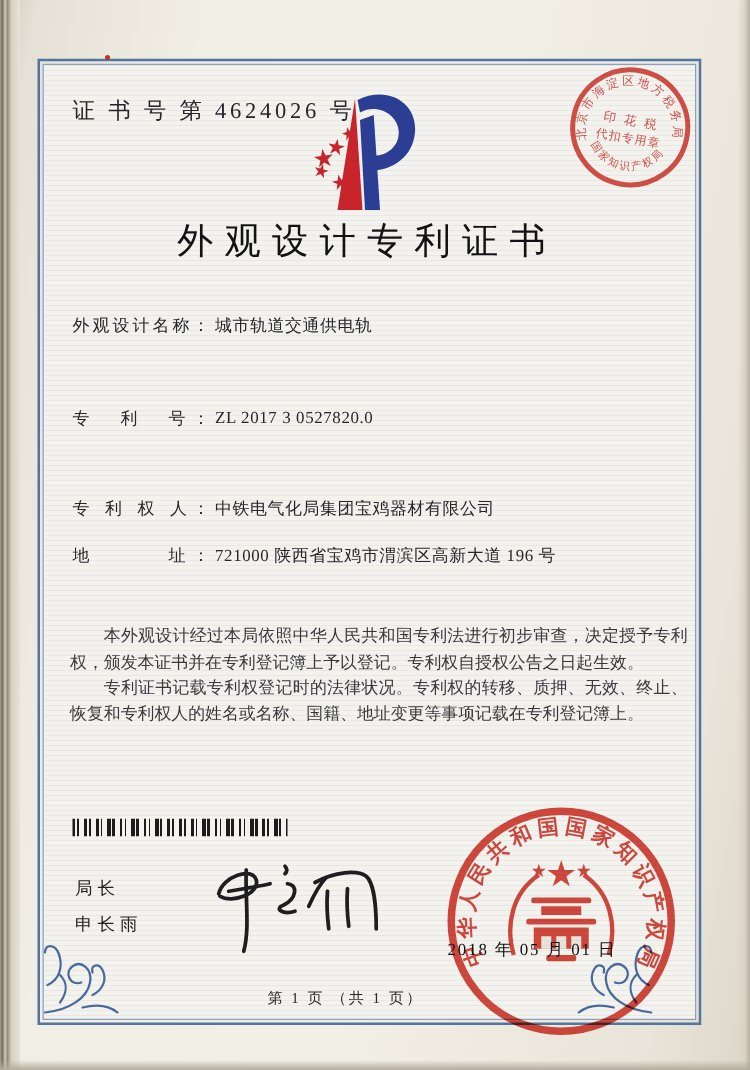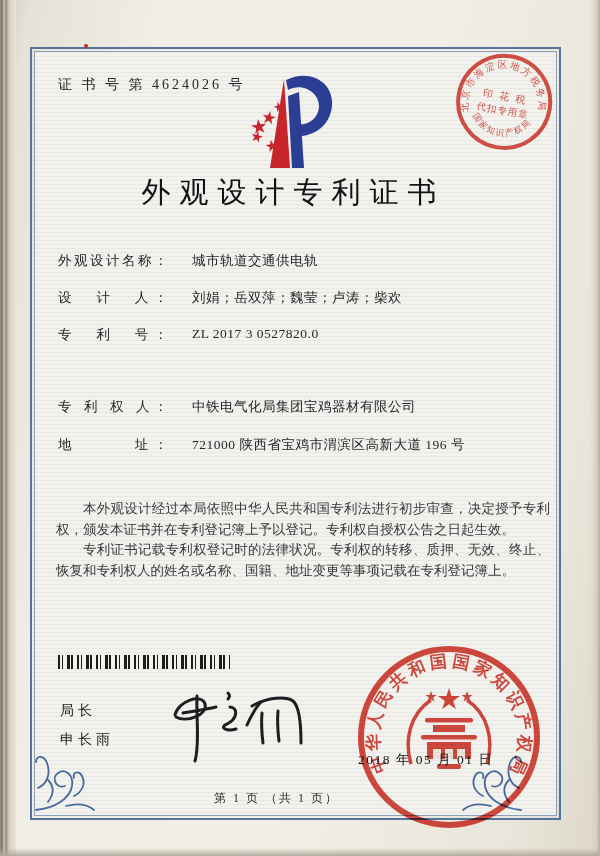--- a/index.html
+++ b/index.html
@@ -16,31 +16,31 @@
     background:linear-gradient(0deg,#b3ac9e 0,rgba(227,222,211,0) 8px);}
 
   .frame{ position:absolute; left:30px; top:47px; width:527px; height:769px;
     border:2px solid #52759f; }
   .frame-inner{ position:absolute; inset:2px; border:1px solid #8aa0bd;
     background-color:#f3f2ed;
     background-image:repeating-linear-gradient(180deg, rgba(116,146,182,0.10) 0 1px, rgba(0,0,0,0) 1px 4px);
   }
   .red-speck{ position:absolute; left:84px; top:44px; width:4px; height:4px; border-radius:50%; background:#b8342c; }
 
-  .cert-no{ position:absolute; left:58px; top:76px; font-size:14px; letter-spacing:3px; color:#26262a; }
+  .cert-no{ position:absolute; left:58px; top:76px; font-size:18px; letter-spacing:3px; color:#26262a; }
   .title{ position:absolute; left:30px; top:173px; width:527px; text-align:center;
     font-size:29px; font-weight:normal; letter-spacing:9px; color:#121214; }
 
   .logo{ position:absolute; left:238px; top:70px; width:112px; height:106px; }
   .stamp-top{ position:absolute; left:446px; top:44px; width:118px; height:118px;
     transform:rotate(10deg); opacity:0.88; mix-blend-mode:multiply; }
 
   .row{ position:absolute; left:58px; font-size:13.5px; color:#26262a; letter-spacing:0.5px; white-space:nowrap; }
   .flabel{ display:inline-block; width:110px; text-align:justify; text-align-last:justify; vertical-align:top; }
-  .fvalue{ margin-left:24px; }
+  .fvalue{ margin-left:4px; }
   .fvalue .v2{ margin-top:2px; }
   .row2col-right{ position:absolute; left:306px; top:0; white-space:nowrap; }
 
   .paras{ position:absolute; left:56px; top:499px; width:494px; font-size:13.5px;
     line-height:20.5px; text-align:justify; color:#38383c; }
   .paras p{ margin:0; text-indent:2em; }
 
   .barcode{ position:absolute; left:58px; top:655px; width:172px; height:14px;
     background:repeating-linear-gradient(90deg,#1c1c1c 0 2px,#f4f2ec 2px 4px,#1c1c1c 4px 5px,#f4f2ec 5px 9px,#1c1c1c 9px 12px,#f4f2ec 12px 13px,#1c1c1c 13px 15px,#f4f2ec 15px 19px); }
 
@@ -121,23 +121,20 @@
     </text>
     <text x="58" y="56" text-anchor="middle" font-size="10" letter-spacing="2" fill="#d63b30">印 花 税</text>
     <text x="58" y="70" text-anchor="middle" font-size="9.5" letter-spacing="1" fill="#d63b30">代扣专用章</text>
   </svg>
 
   <div class="title">外观设计专利证书</div>
 
   <div class="row" style="top:252px">
     <span class="flabel">外观设计名称：</span><span class="fvalue">城市轨道交通供电轨</span>
   </div>
-  <div class="row" style="top:289px">
-    <span class="flabel">设　计　人：</span><span class="fvalue">刘娟；岳双萍；魏莹；卢涛；柴欢</span>
-  </div>
   <div class="row" style="top:326px">
     <span class="flabel">专　利　号：</span><span class="fvalue">ZL 2017 3 0527820.0</span>
   </div>
   <div class="row" style="top:398px">
     <span class="flabel">专 利 权 人：</span><span class="fvalue" style="display:inline-block"><div>中铁电气化局集团宝鸡器材有限公司</div></span>
   </div>
   <div class="row" style="top:436px">
     <span class="flabel">地　　　址：</span><span class="fvalue">721000 陕西省宝鸡市渭滨区高新大道 196 号</span>
   </div>
 

